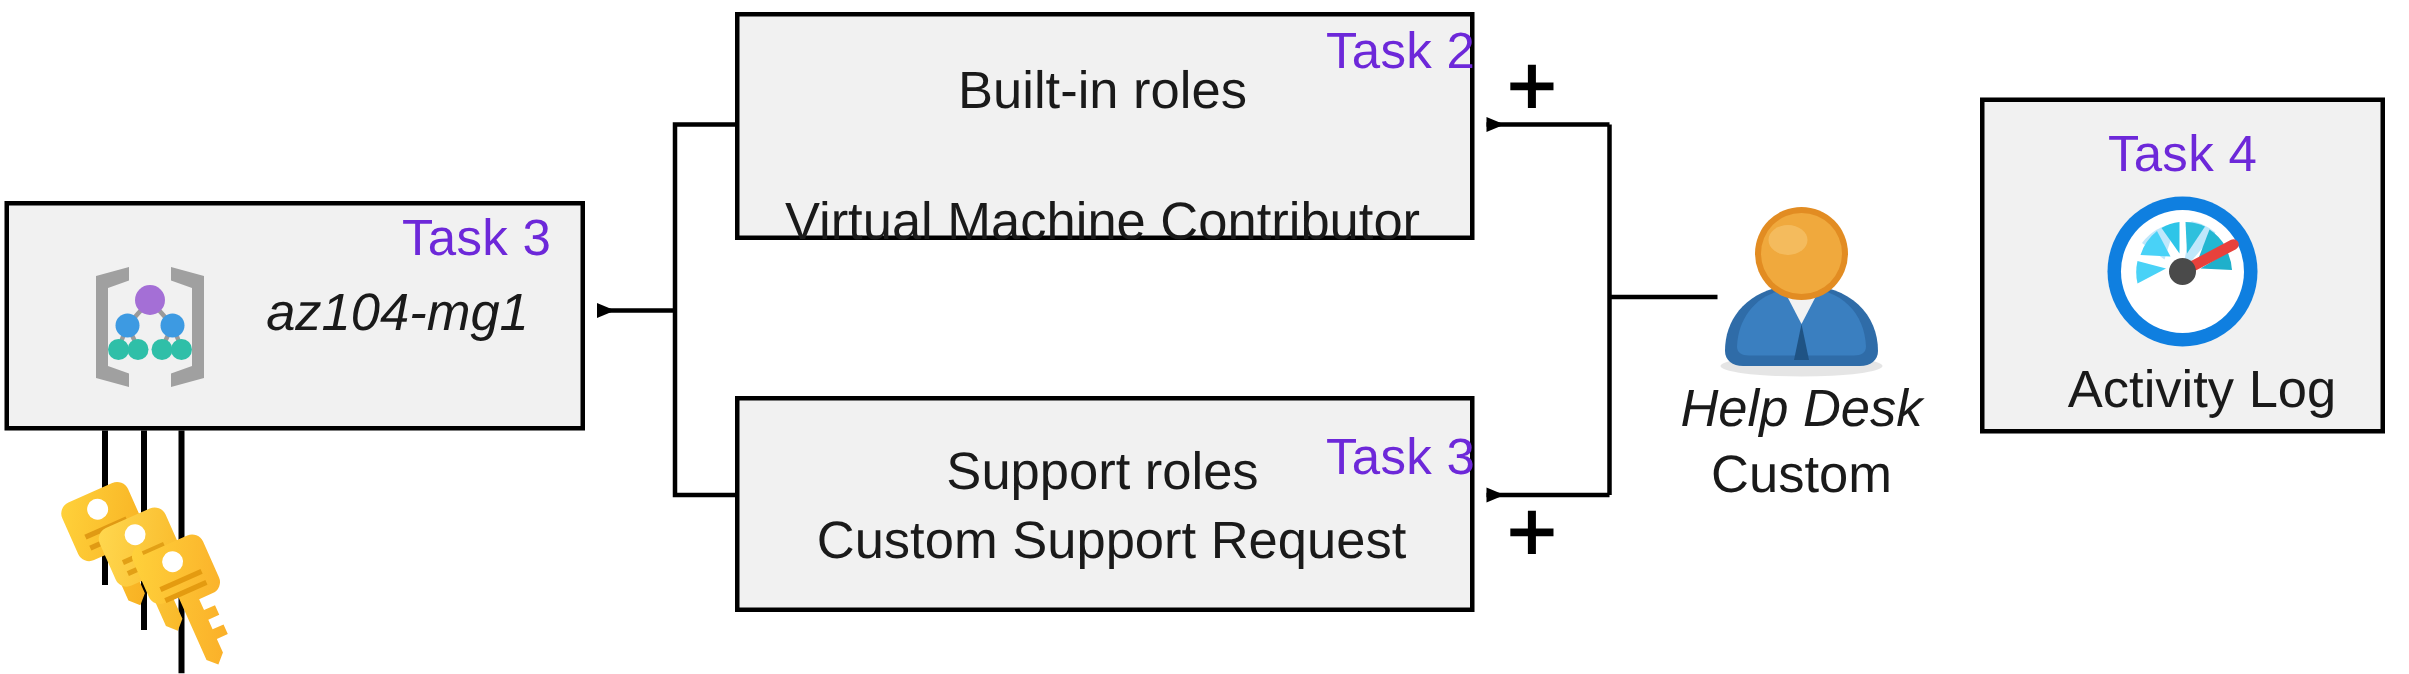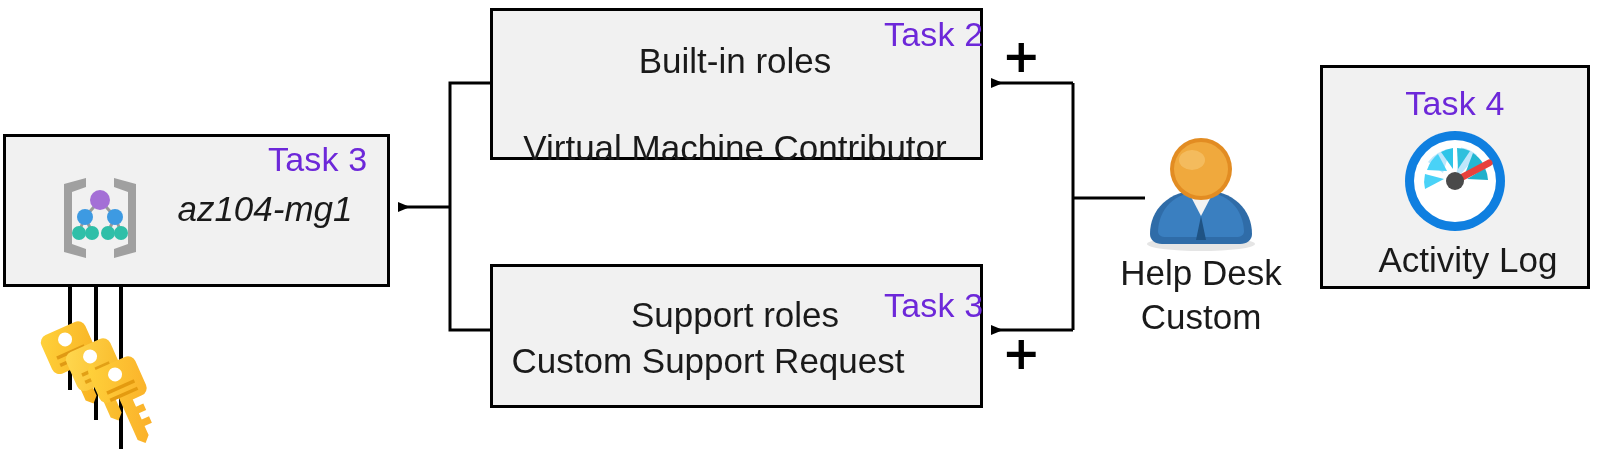--- a/index.html
+++ b/index.html
@@ -121,38 +121,38 @@
 </div>
 
 <div class="box" style="left:490px; top:8px; width:493px; height:152px;"></div>
 <div class="task-label" style="left:884px; top:15px;">Task 2</div>
 <div class="box-text" style="left:495px; top:38px; width:480px;">Built-in roles</div>
 <div class="box-text" style="left:495px; top:84px; width:480px;margin-top:41px;">Virtual Machine Contributor</div>
 
 <div class="box" style="left:490px; top:264px; width:493px; height:144px;"></div>
 <div class="task-label" style="left:884px; top:286px;">Task 3</div>
 <div class="box-text" style="left:495px; top:292px; width:480px;">Support roles</div>
-<div class="box-text" style="left:468px; top:338px; width:480px;">Custom Support Request</div>
+<div class="box-text" style="left:501px; top:338px; width:480px;">Custom Support Request</div>
 
 <div class="plus" style="left:1002px; top:33px;">+</div>
 <div class="plus" style="left:1002px; top:330px;">+</div>
 
 <div class="icon-layer" style="left:1128px; top:136px; width:146px; height:116px;">
   <svg viewBox="0 0 146 116" width="146" height="116">
     <ellipse cx="73" cy="108" rx="54" ry="7" fill="#000000" opacity="0.10"></ellipse>
     <path d="M73,54 C40,54 22,74 22,98 C22,104 27,108 34,108 L112,108 C119,108 124,104 124,98 C124,74 106,54 73,54 Z" fill="#2f6ca8"></path>
     <path d="M73,56 C46,56 31,73 30,95 C30,99 33,101 38,101 L108,101 C113,101 116,99 116,95 C115,73 100,56 73,56 Z" fill="#3a7fc0"></path>
     <path d="M60,55 L73,80 L86,55 L79,51 L67,51 Z" fill="#f2f2f2"></path>
     <path d="M73,80 L68,104 L78,104 Z" fill="#1f5384"></path>
     <circle cx="73" cy="33" r="31" fill="#e28c22"></circle>
     <circle cx="73" cy="33" r="27" fill="#f0a93d"></circle>
     <ellipse cx="64" cy="24" rx="13" ry="10" fill="#f6c268" opacity="0.75"></ellipse>
   </svg>
 </div>
-<div class="caption" style="left:1090px; top:251px; width:222px;">Help Desk</div>
+<div class="caption" style="left:1090px; top:251px; width:222px;font-style:italic;">Help Desk</div>
 <div class="caption" style="left:1090px; top:295px; width:222px;">Custom</div>
 
 <div class="box" style="left:1320px; top:65px; width:270px; height:224px;"></div>
 <div class="task-label" style="left:1320px; top:84px; width:270px; text-align:center;">Task 4</div>
 
 <div class="icon-layer" style="left:1396px; top:126px; width:118px; height:110px;">
   <svg viewBox="0 0 118 110" width="118" height="110">
     <circle cx="59" cy="55" r="50" fill="#0f7fe0"></circle>
     <circle cx="59" cy="55" r="41" fill="#ffffff"></circle>
     <g transform="translate(59,55)">

